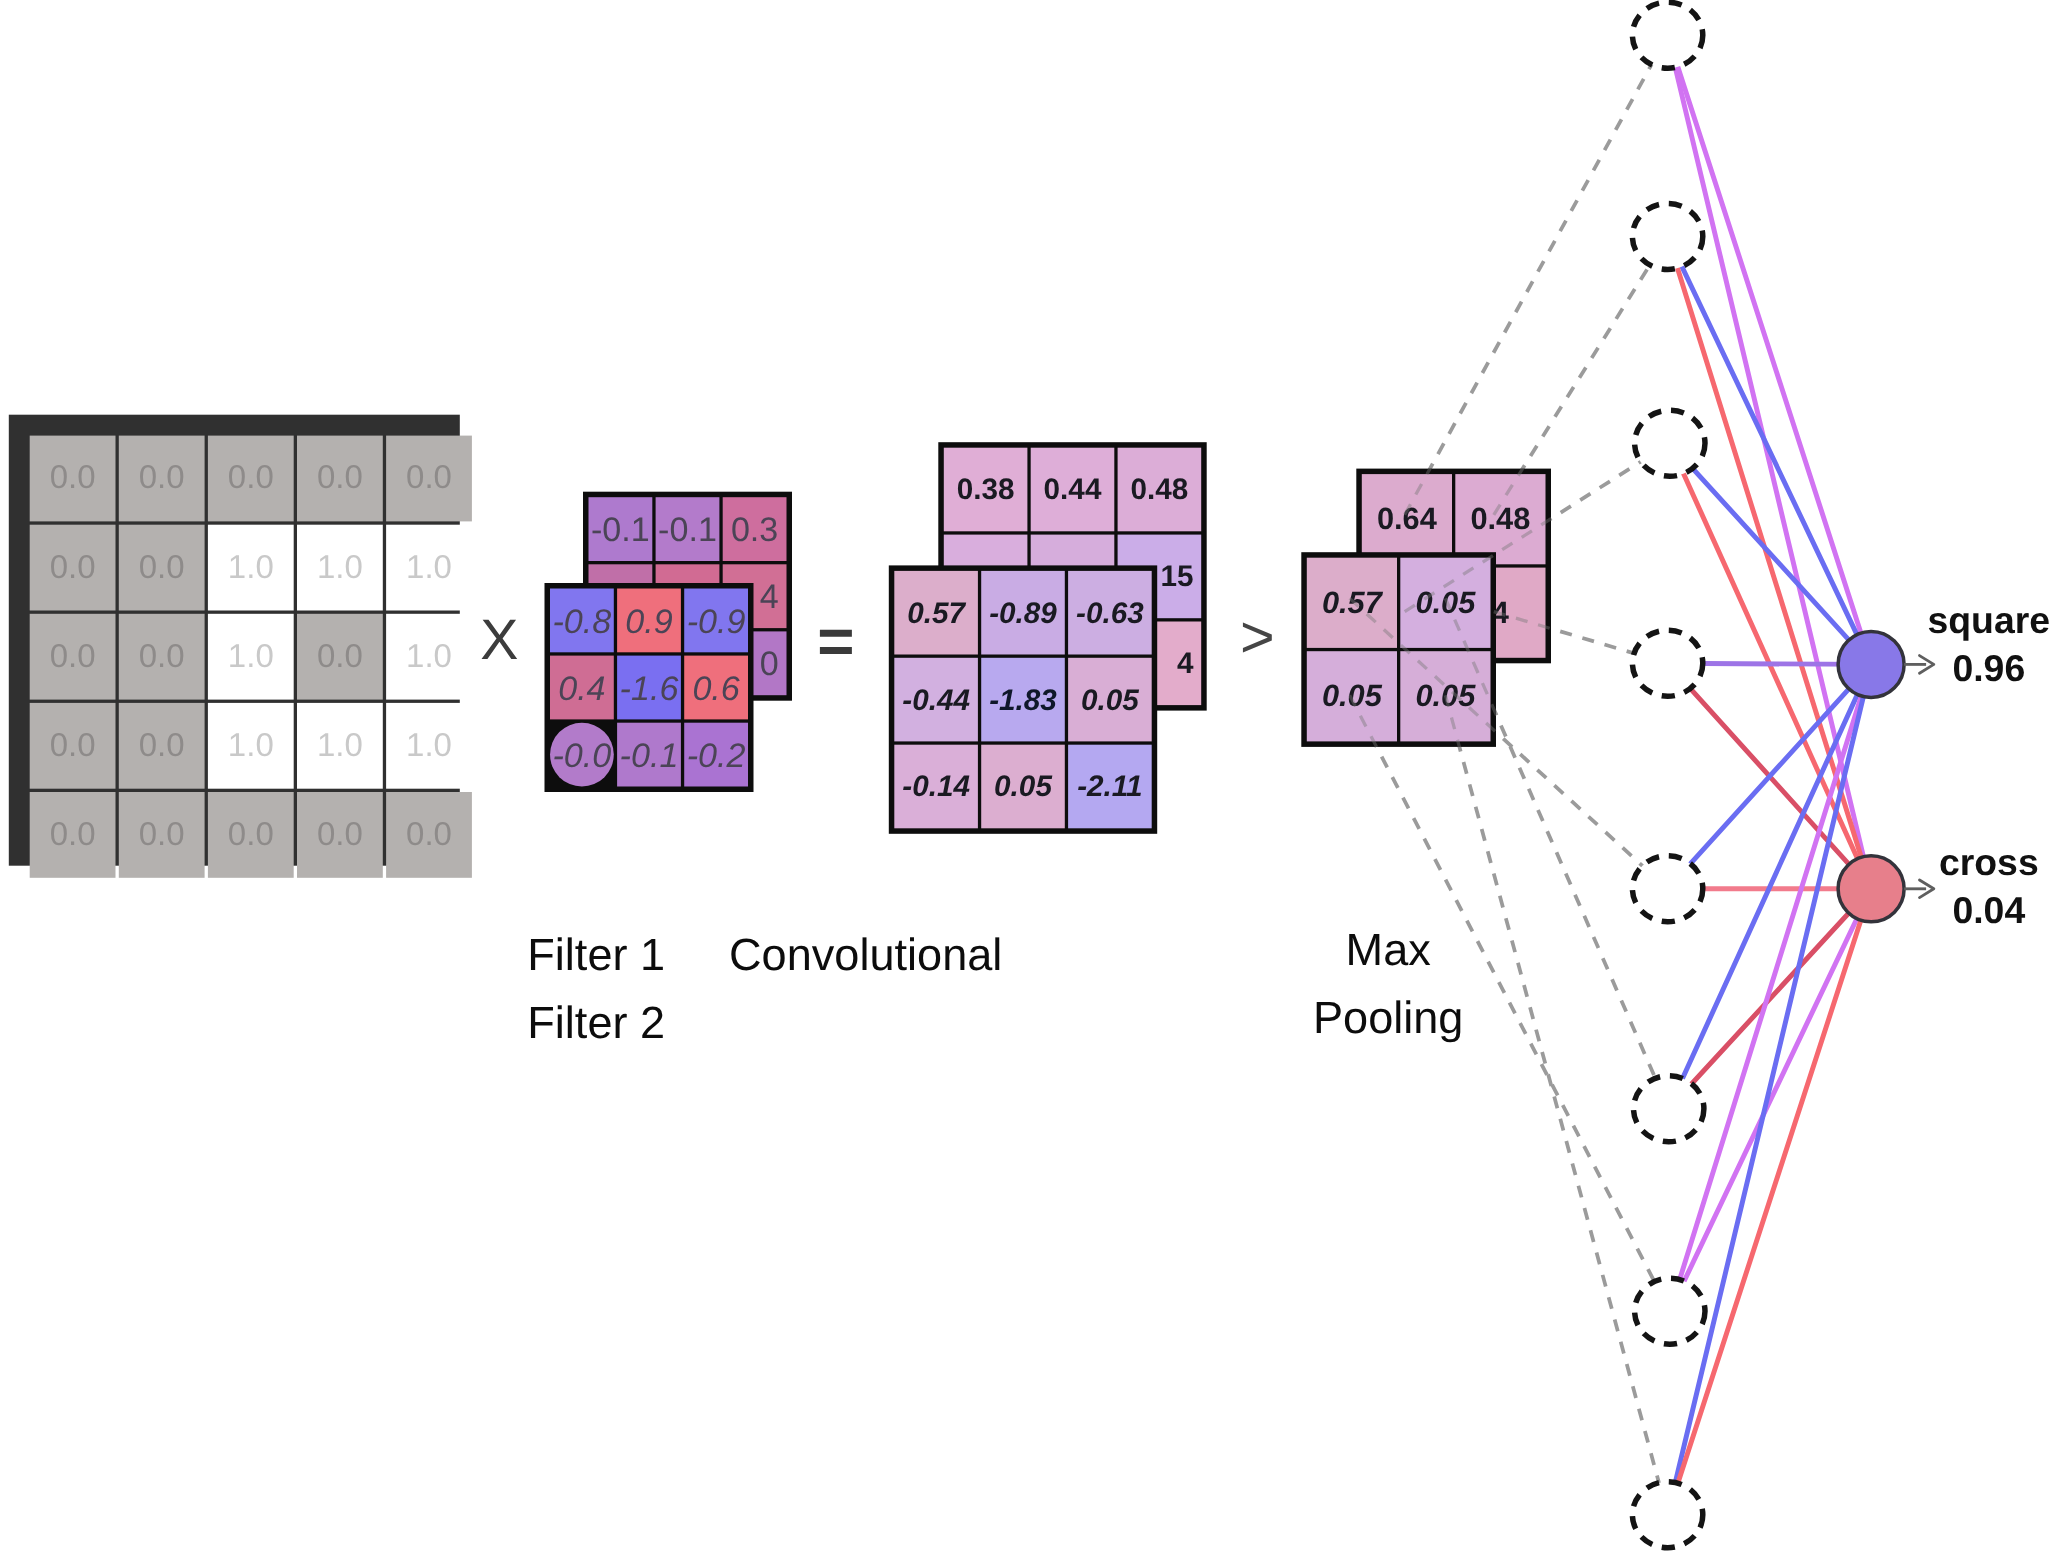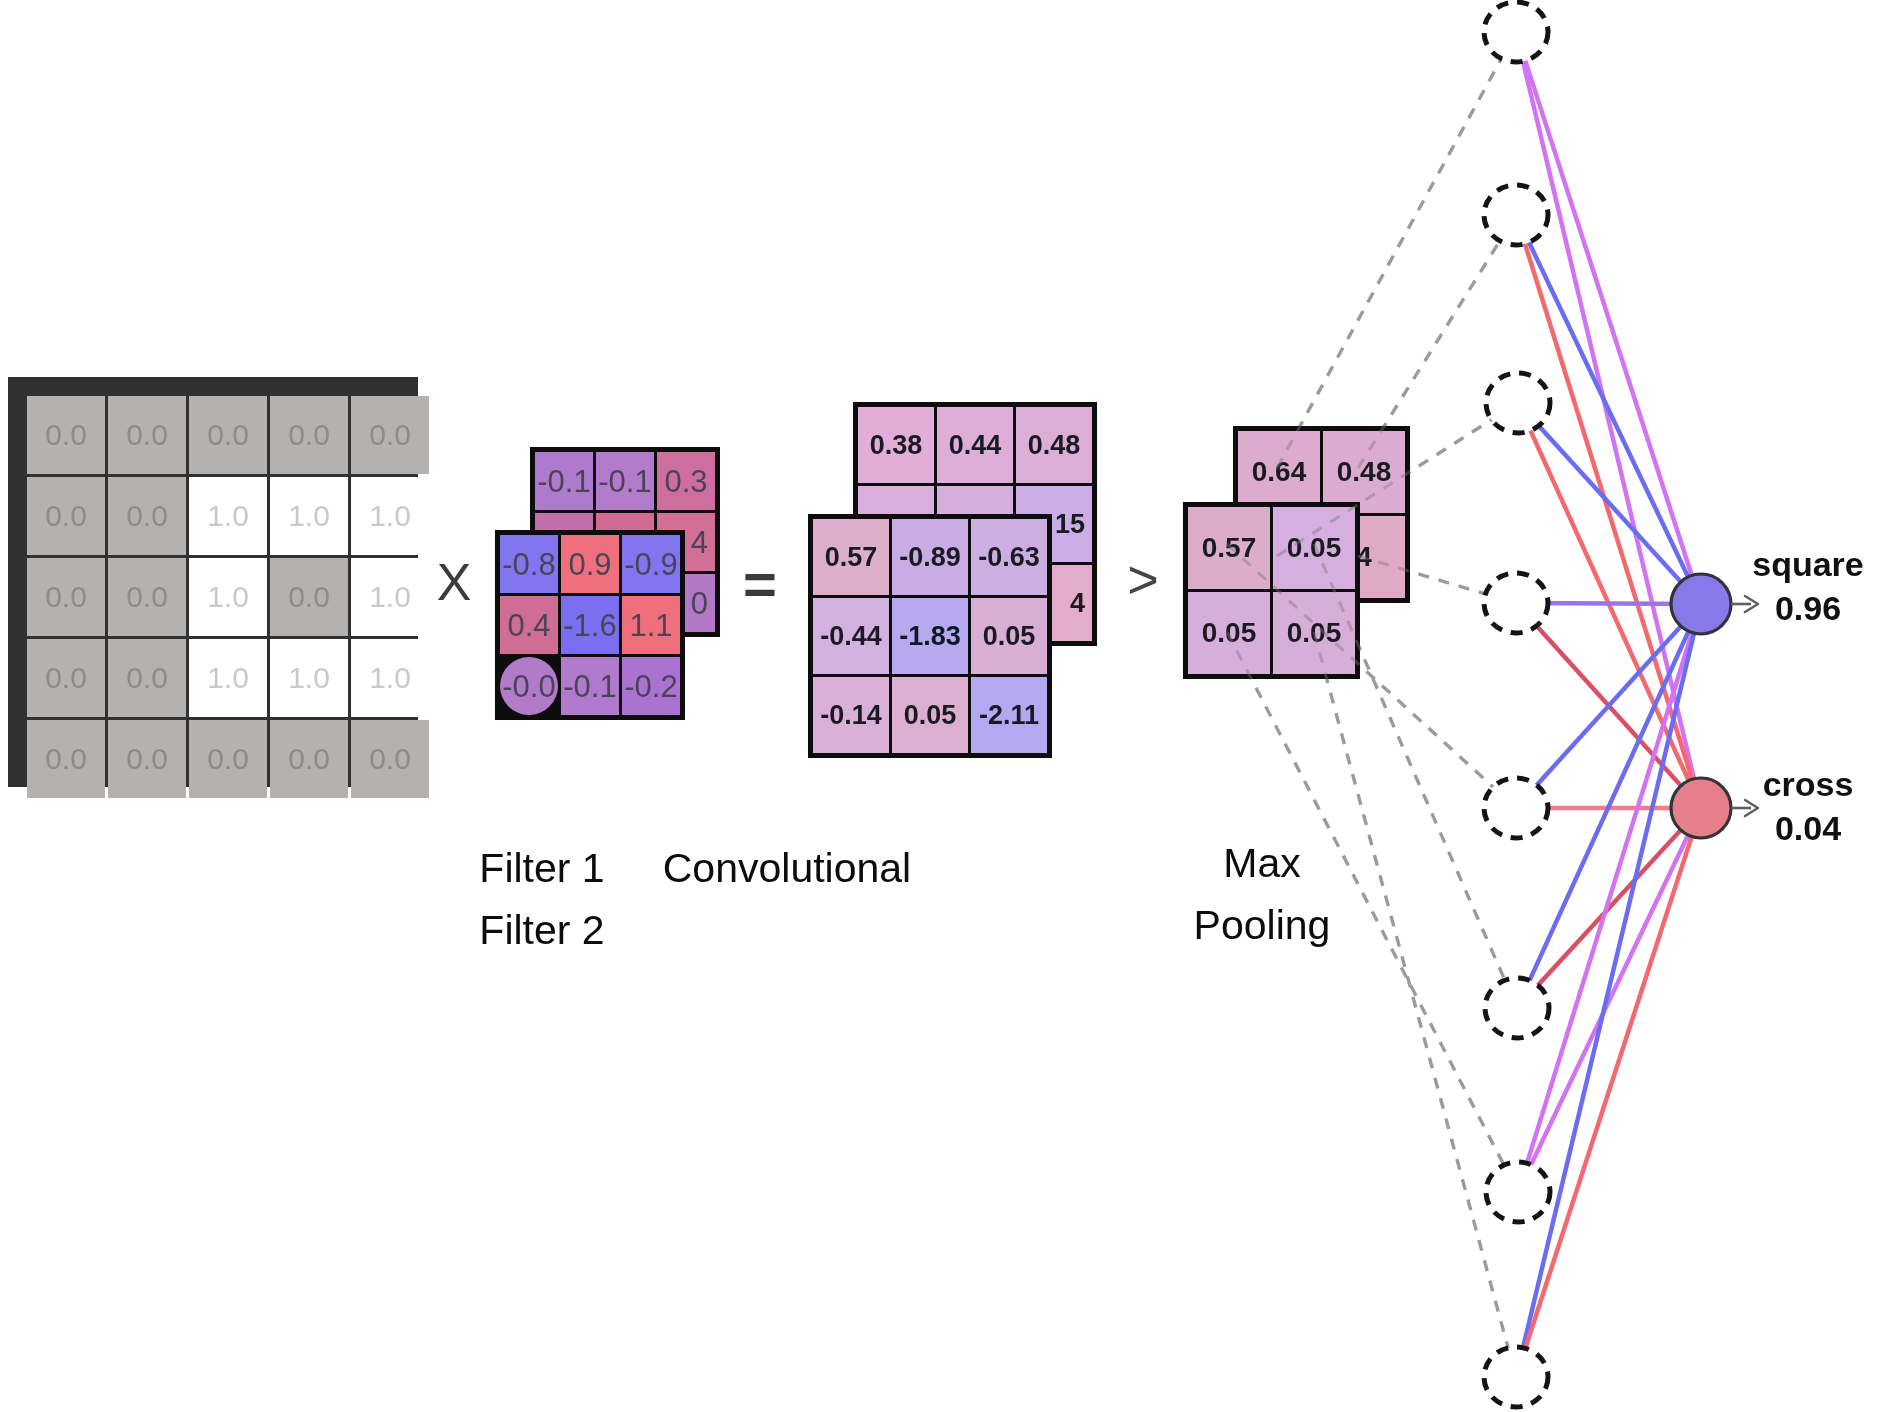--- a/index.html
+++ b/index.html
@@ -1,21 +1,21 @@
 <!DOCTYPE html>
 <html><head>
 <meta charset="utf-8">
 <style>
   html,body{margin:0;padding:0;background:#fff;}
   #stage{position:relative;width:1878px;height:1412px;background:#ffffff;overflow:hidden;
          font-family:"Liberation Sans", sans-serif;}
   svg.layer{position:absolute;left:0;top:0;}
   #net{z-index:1;}
   .pgrid{position:absolute;display:grid;box-sizing:border-box;z-index:2;}
-  .pgrid.front{z-index:3;}
+  .pgrid.front{z-index:3;font-style:italic;}
   .cell{display:flex;align-items:center;justify-content:center;line-height:1;}
   .cell.pr{justify-content:flex-end;padding-right:7px;}
   #overlay{z-index:5;pointer-events:none;}
   .op{position:absolute;transform:translate(-50%,-50%);color:#3c3c3c;z-index:6;}
   #op-x{left:454px;top:582px;font-size:52px;font-weight:500;}
   #op-eq{left:760px;top:583px;font-size:58px;font-weight:700;color:#3a3a3a;}
   #op-gt{left:1143px;top:579px;font-size:54px;font-weight:500;color:#464646;}
   .lbl{position:absolute;width:300px;text-align:center;font-size:41px;color:#0c0c0c;z-index:6;}
   .lbl span{display:block;line-height:62px;}
   #lbl-filters{left:392px;top:837px;}
@@ -126,21 +126,21 @@
       <div class="cell" style="background: rgb(180, 177, 175); color: rgb(142, 139, 138); font-size: 30px;">0.0</div>
       <div class="cell" style="background: rgb(180, 177, 175); color: rgb(142, 139, 138); font-size: 30px;">0.0</div>
       <div class="cell" style="background: rgb(180, 177, 175); color: rgb(142, 139, 138); font-size: 30px;">0.0</div>
     </div>
   <div class="pgrid front" id="g-filter1" style="left: 495px; top: 530px; width: 190px; height: 190px; padding: 5px; gap: 3px; background: rgb(13, 13, 13); grid-template-columns: repeat(3, 58px); grid-auto-rows: 58px;">
       <div class="cell" style="background: rgb(129, 118, 239); color: rgb(75, 68, 86); font-size: 31px;">-0.8</div>
       <div class="cell" style="background: rgb(239, 111, 124); color: rgb(75, 68, 86); font-size: 31px;">0.9</div>
       <div class="cell" style="background: rgb(129, 118, 239); color: rgb(75, 68, 86); font-size: 31px;">-0.9</div>
       <div class="cell" style="background: rgb(207, 109, 148); color: rgb(75, 68, 86); font-size: 31px;">0.4</div>
       <div class="cell" style="background: rgb(122, 111, 241); color: rgb(75, 68, 86); font-size: 31px;">-1.6</div>
-      <div class="cell" style="background: rgb(239, 111, 124); color: rgb(75, 68, 86); font-size: 31px;">1.1</div>
+      <div class="cell" style="background: rgb(239, 111, 124); color: rgb(75, 68, 86); font-size: 31px;">0.6</div>
       <div class="cell" style="background: rgb(178, 123, 202); color: rgb(75, 68, 86); font-size: 31px; border-radius: 29px;">-0.0</div>
       <div class="cell" style="background: rgb(175, 121, 204); color: rgb(75, 68, 86); font-size: 31px;">-0.1</div>
       <div class="cell" style="background: rgb(170, 115, 210); color: rgb(75, 68, 86); font-size: 31px;">-0.2</div>
     </div>
   <div class="pgrid front" id="g-convf" style="left: 808px; top: 514px; width: 244px; height: 244px; padding: 5px; gap: 3px; background: rgb(13, 13, 13); grid-template-columns: repeat(3, 76px); grid-auto-rows: 76px;">
       <div class="cell" style="background: rgb(220, 174, 203); color: rgb(26, 26, 34); font-size: 27px; font-weight: 700;">0.57</div>
       <div class="cell" style="background: rgb(201, 172, 228); color: rgb(26, 26, 34); font-size: 27px; font-weight: 700;">-0.89</div>
       <div class="cell" style="background: rgb(204, 174, 226); color: rgb(26, 26, 34); font-size: 27px; font-weight: 700;">-0.63</div>
       <div class="cell" style="background: rgb(210, 176, 224); color: rgb(26, 26, 34); font-size: 27px; font-weight: 700;">-0.44</div>
       <div class="cell" style="background: rgb(184, 169, 239); color: #0f172a; font-size: 27px; font-weight: 700;">-1.83</div>

